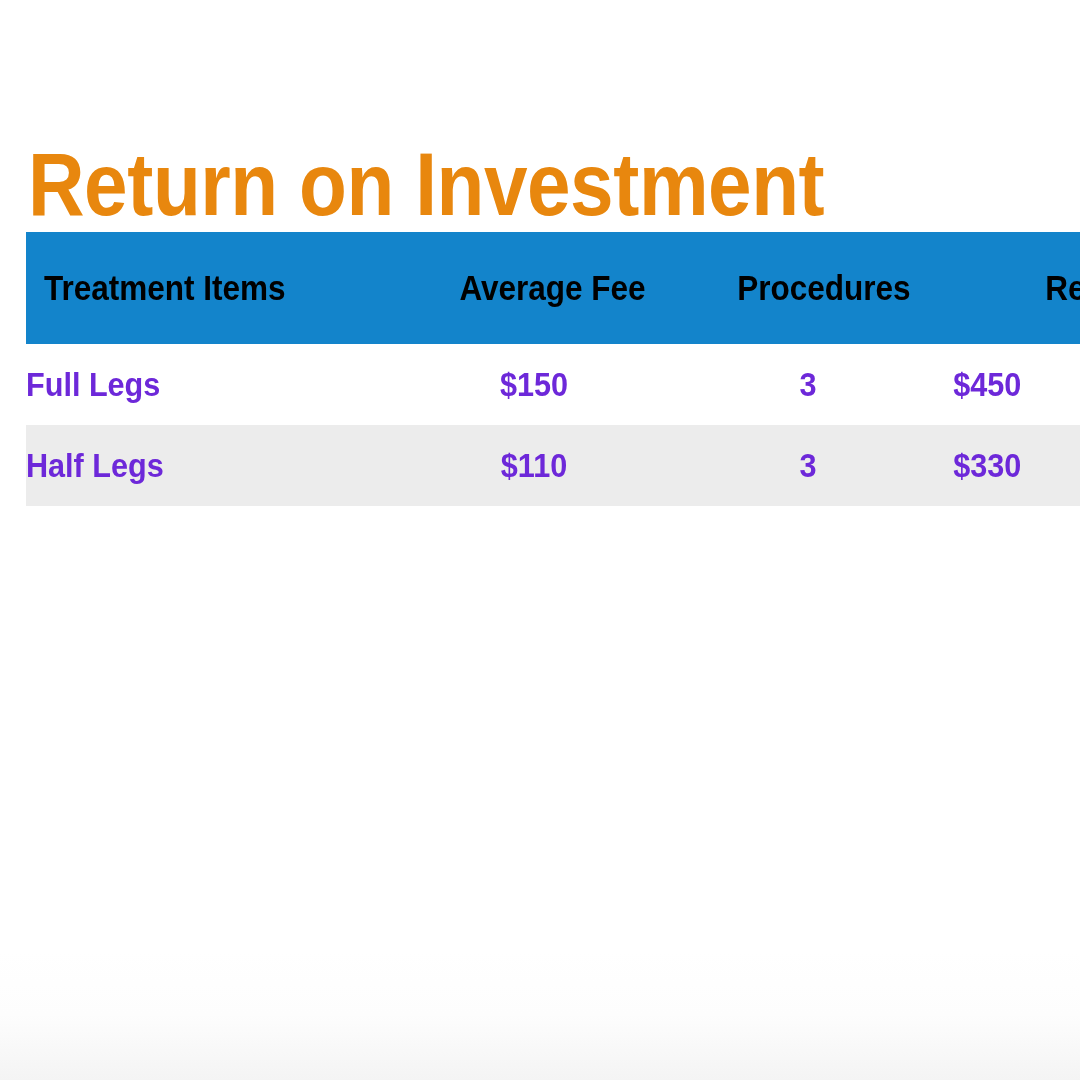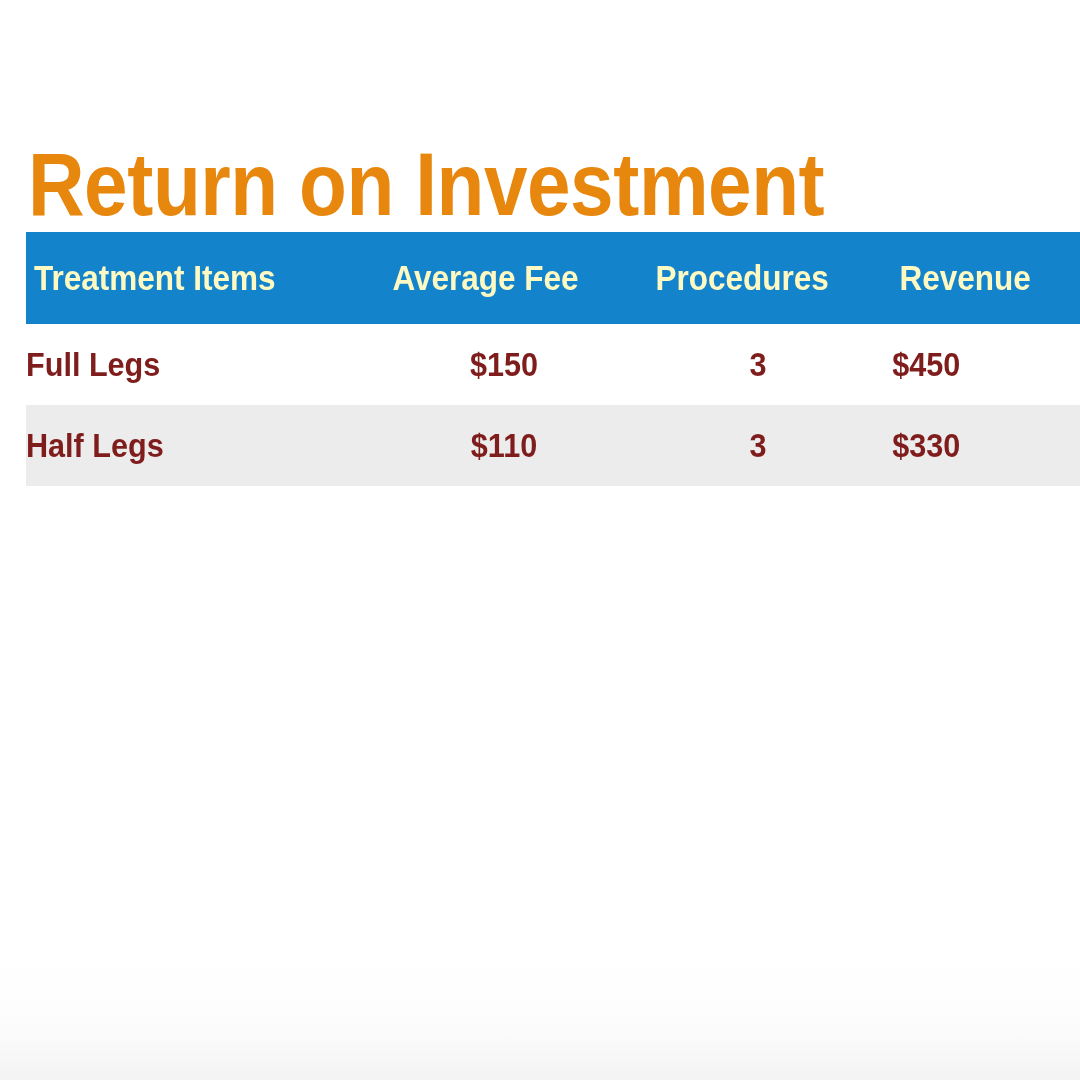--- a/index.html
+++ b/index.html
@@ -48,22 +48,22 @@
     border-collapse: collapse;
     table-layout: fixed;
   }
 
   .roi-table thead tr {
     background: #1384cb;
   }
 
   .roi-table thead th {
     height: 76px;
-    padding: 8px;
-    color: #fef9c3;
+    padding: 18px;
+    color: #000000;
     font-size: 35px;
     font-weight: 700;
     letter-spacing: 0px;
     vertical-align: middle;
     font-family: "Liberation Sans Narrow", "Liberation Sans", sans-serif;
   }
 
   .th-inner {
     display: block;
     transform: scaleX(0.9);
@@ -71,28 +71,28 @@
   }
 
   .col-item   { width: 330px; }
   .col-fee    { width: 248px; }
   .col-proc   { width: 228px; }
   .col-rev    { width: 230px; }
 
   th.col-item { text-align: left;   padding-left: 34px; }
   th.col-fee,
   th.col-proc,
-  th.col-rev  { text-align: left; margin-top: 44px; }
+  th.col-rev  { text-align: right; margin-top: 44px; }
 
   th.col-item .th-inner { transform-origin: left center; }
 
   .roi-table tbody td {
     height: 81px;
     padding: 0;
-    color: #7f1d1d;
+    color: #6d28d9;
     font-size: 34px;
     font-weight: 700;
     vertical-align: middle;
     font-family: "Liberation Sans Narrow", "Liberation Sans", sans-serif;
   }
 
   .cell-inner {
     display: block;
     transform: scaleX(0.9);
     white-space: nowrap;

